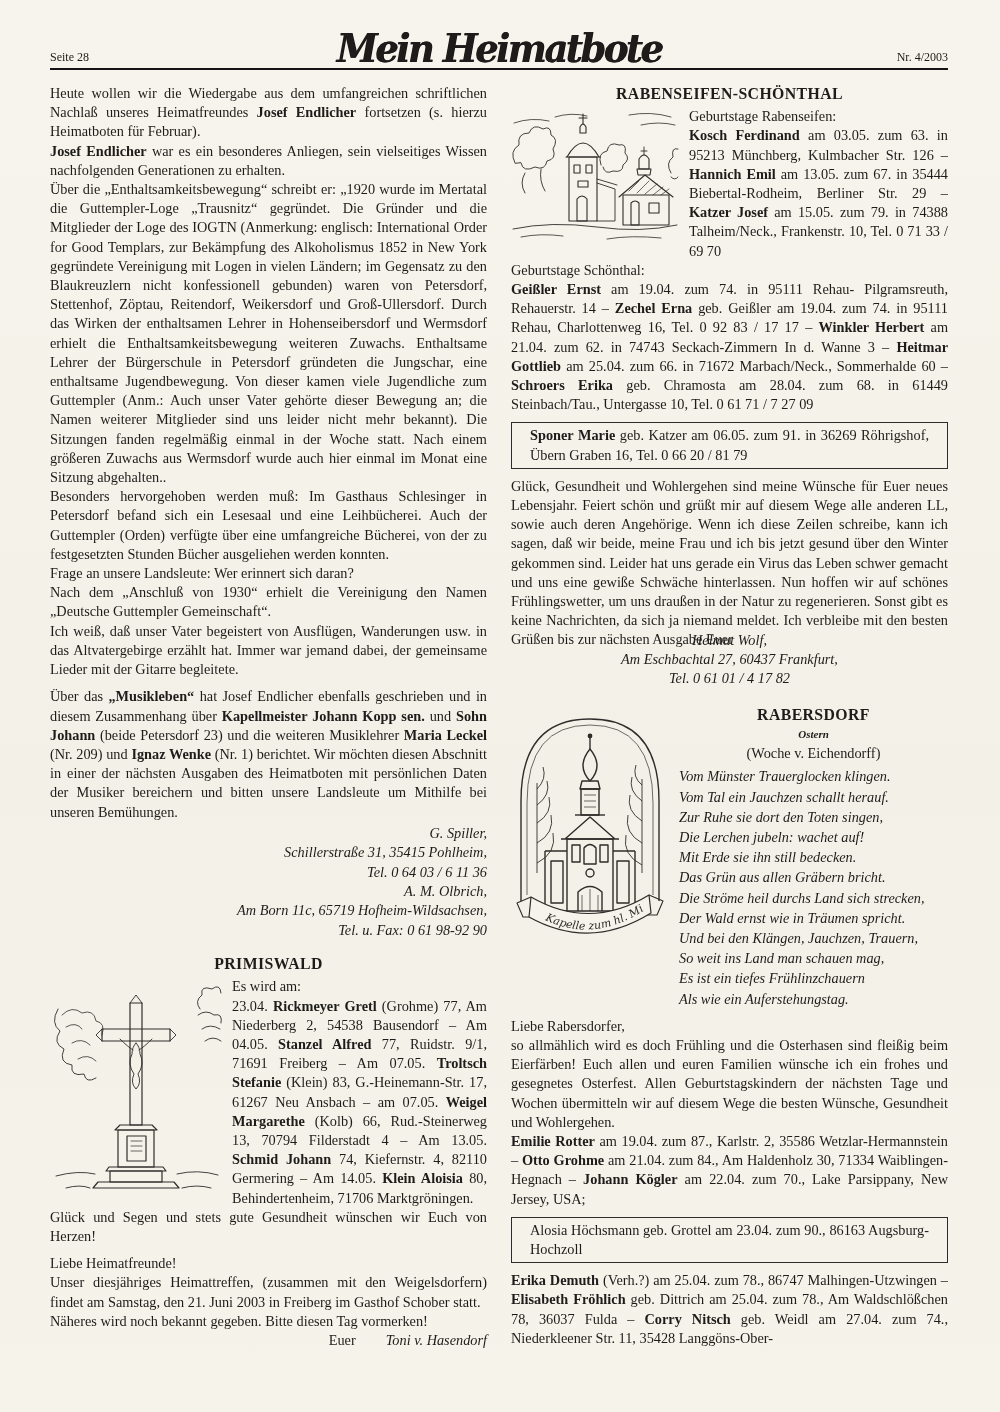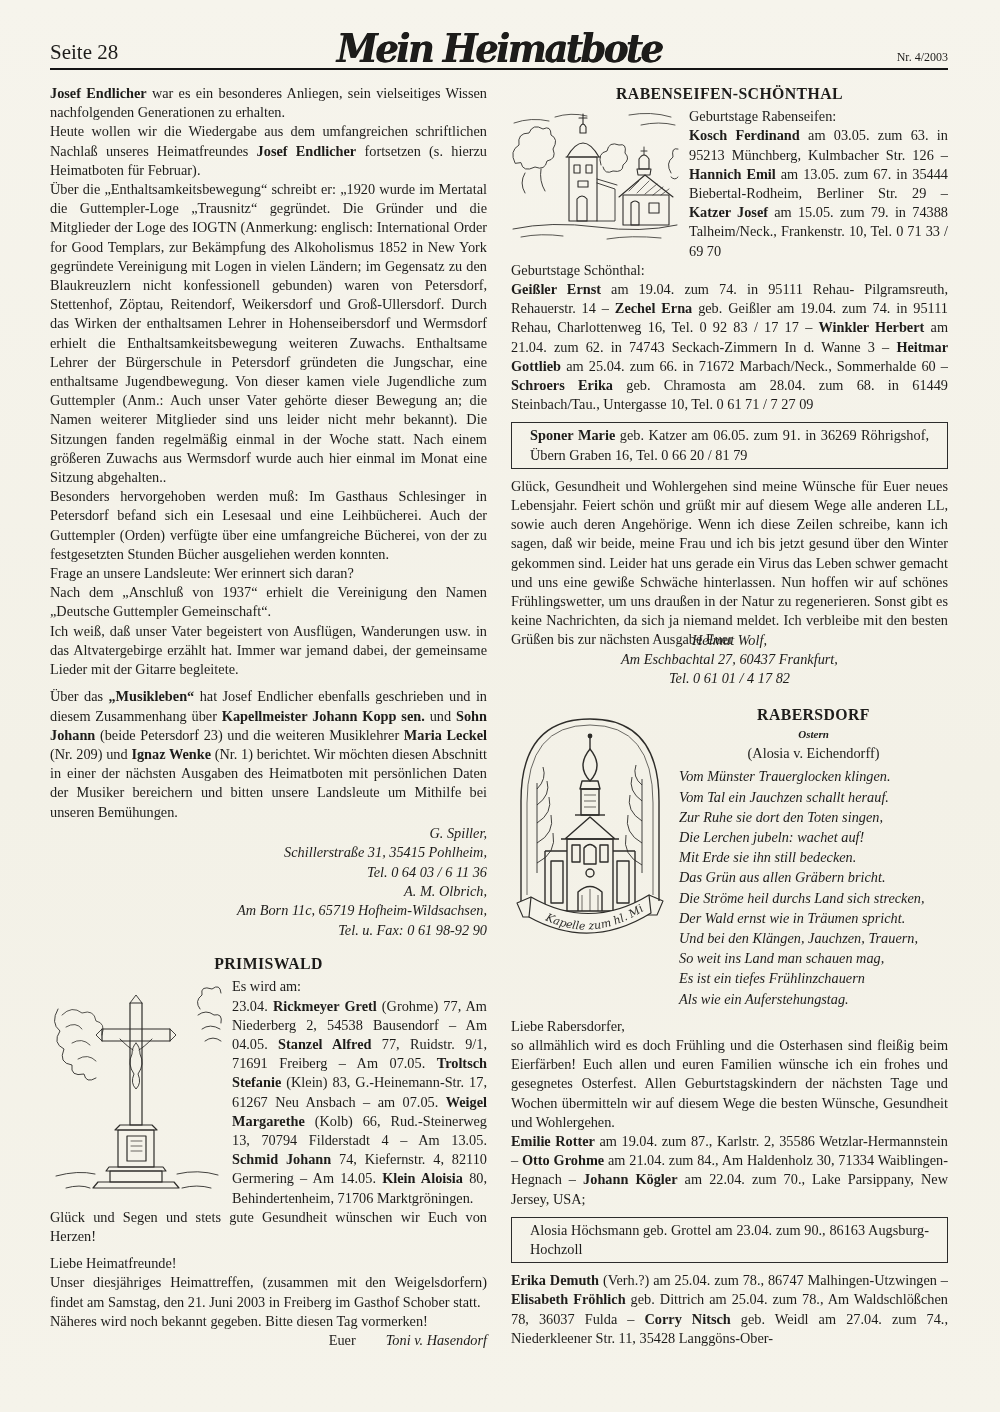--- a/index.html
+++ b/index.html
@@ -5,21 +5,21 @@
   html,body{margin:0;padding:0;}
   body{
     width:1000px;height:1412px;overflow:hidden;
     background:linear-gradient(180deg,#f6f4ec 0%,#f3f1e7 55%,#f5f3ea 100%);
     color:#1d1c1a;
     font-family:"Liberation Serif", serif;
   }
   .page{padding:14px 52px 0 50px;}
   
   .header{position:relative;height:54px;border-bottom:2.2px solid #141414;margin-bottom:14px;}
-  .page-label{position:absolute;left:0;bottom:3px;font-size:21px;}
+  .page-label{position:absolute;left:0;bottom:3px;font-size:12px;}
   .issue-label{position:absolute;right:0;bottom:3px;font-size:12px;}
   .masthead{
     position:absolute;left:50%;transform:translateX(-50%) scaleY(1.08);bottom:-2px;
     font-family:"DejaVu Serif", serif;font-size:37px;font-weight:bold;font-style:italic;
     letter-spacing:-2.5px;white-space:nowrap;
     text-shadow:0.6px 0 #141414;
   }
   
   .columns{display:flex;gap:24px;}
   .col{width:437px;font-size:14.3px;line-height:19.2px;text-align:justify;hyphens:auto;}
@@ -51,26 +51,26 @@
 
   <div class="header">
     <span class="page-label">Seite 28</span>
     <span class="masthead">Mein Heimatbote</span>
     <span class="issue-label">Nr. 4/2003</span>
   </div>
 
   <div class="columns">
 
     <div class="col">
+      <p><span>Heute wollen wir die Wiedergabe aus dem umfangreichen schriftlichen Nachlaß unseres Heimatfreundes </span><span style="font-weight: bold;">Josef Endlicher</span><span> fortsetzen (s. hierzu Heimatboten für Februar).</span></p>
       <p><span style="font-weight: bold;">Josef Endlicher</span><span> war es ein besonderes Anliegen, sein vielseitiges Wissen nachfolgenden Generationen zu erhalten.</span></p>
-      <p><span>Heute wollen wir die Wiedergabe aus dem umfangreichen schriftlichen Nachlaß unseres Heimatfreundes </span><span style="font-weight: bold;">Josef Endlicher</span><span> fortsetzen (s. hierzu Heimatboten für Februar).</span></p>
       <p><span>Über die „Enthaltsamkeitsbewegung“ schreibt er: „1920 wurde im Mertatal die Guttempler-Loge „Trausnitz“ gegründet. Die Gründer und die Mitglieder der Loge des IOGTN (Anmerkung: englisch: International Order for Good Templars, zur Bekämpfung des Alkoholismus 1852 in New York gegründete Vereinigung mit Logen in vielen Ländern; im Gegensatz zu den Blaukreuzlern nicht konfessionell gebunden) waren von Petersdorf, Stettenhof, Zöptau, Reitendorf, Weikersdorf und Groß-Ullersdorf. Durch das Wirken der enthaltsamen Lehrer in Hohenseibersdorf und Wermsdorf erhielt die Enthaltsamkeitsbewegung weiteren Zuwachs. Enthaltsame Lehrer der Bürgerschule in Petersdorf gründeten die Jungschar, eine enthaltsame Jugendbewegung. Von dieser kamen viele Jugendliche zum Guttempler (Anm.: Auch unser Vater gehörte dieser Bewegung an; die Namen weiterer Mitglieder sind uns leider nicht mehr bekannt). Die Sitzungen fanden regelmäßig einmal in der Woche statt. Nach einem größeren Zuwachs aus Wermsdorf wurde auch hier einmal im Monat eine Sitzung abgehalten..</span></p>
       <p><span>Besonders hervorgehoben werden muß: Im Gasthaus Schlesinger in Petersdorf befand sich ein Lesesaal und eine Leihbücherei. Auch der Guttempler (Orden) verfügte über eine umfangreiche Bücherei, von der zu festgesetzten Stunden Bücher ausgeliehen werden konnten.</span></p>
       <p><span>Frage an unsere Landsleute: Wer erinnert sich daran?</span></p>
-      <p><span>Nach dem „Anschluß von 1937“ erhielt die Vereinigung den Namen „Deutsche Guttempler Gemeinschaft“.</span></p>
+      <p><span>Nach dem „Anschluß von 1930“ erhielt die Vereinigung den Namen „Deutsche Guttempler Gemeinschaft“.</span></p>
       <p><span>Ich weiß, daß unser Vater begeistert von Ausflügen, Wanderungen usw. in das Altvatergebirge erzählt hat. Immer war jemand dabei, der gemeinsame Lieder mit der Gitarre begleitete.</span></p>
 
       <div class="sp8"></div>
       <p><span>Über das </span><span style="font-weight: bold;">„Musikleben“</span><span> hat Josef Endlicher ebenfalls geschrieben und in diesem Zusammenhang über </span><span style="font-weight: bold;">Kapellmeister Johann Kopp sen.</span><span> und </span><span style="font-weight: bold;">Sohn Johann</span><span> (beide Petersdorf 23) und die weiteren Musiklehrer </span><span style="font-weight: bold;">Maria Leckel</span><span> (Nr. 209) und </span><span style="font-weight: bold;">Ignaz Wenke</span><span> (Nr. 1) berichtet. Wir möchten diesen Abschnitt in einer der nächsten Ausgaben des Heimatboten mit persönlichen Daten der Musiker bereichern und bitten unsere Landsleute um Mithilfe bei unseren Bemühungen.</span></p>
       <div class="contact-block">
           <div>G. Spiller,</div>
           <div>Schillerstraße 31, 35415 Pohlheim,</div>
           <div>Tel. 0 64 03 / 6 11 36</div>
           <div>A. M. Olbrich,</div>
           <div>Am Born 11c, 65719 Hofheim-Wildsachsen,</div>
@@ -212,21 +212,21 @@
             </g>
             <path id="ribPath" d="M28 212 Q79 240 132 206" fill="none"></path>
             <text font-size="11" font-style="italic" font-family="DejaVu Serif, serif" fill="#2e2d2a">
               <textPath href="#ribPath" startOffset="6%">Kapelle zum hl. Michael</textPath>
             </text>
           </svg>
         </div>
         <div class="flextext">
           <div class="center-head">RABERSDORF</div>
           <div class="poem-title">Ostern</div>
-          <div class="poem-author">(Alosia v. Eichendorff)</div>
+          <div class="poem-author">(Woche v. Eichendorff)</div>
           <div class="poem">
               <div>Vom Münster Trauerglocken klingen.</div>
               <div>Vom Tal ein Jauchzen schallt herauf.</div>
               <div>Zur Ruhe sie dort den Toten singen,</div>
               <div>Die Lerchen jubeln: wachet auf!</div>
               <div>Mit Erde sie ihn still bedecken.</div>
               <div>Das Grün aus allen Gräbern bricht.</div>
               <div>Die Ströme heil durchs Land sich strecken,</div>
               <div>Der Wald ernst wie in Träumen spricht.</div>
               <div>Und bei den Klängen, Jauchzen, Trauern,</div>

